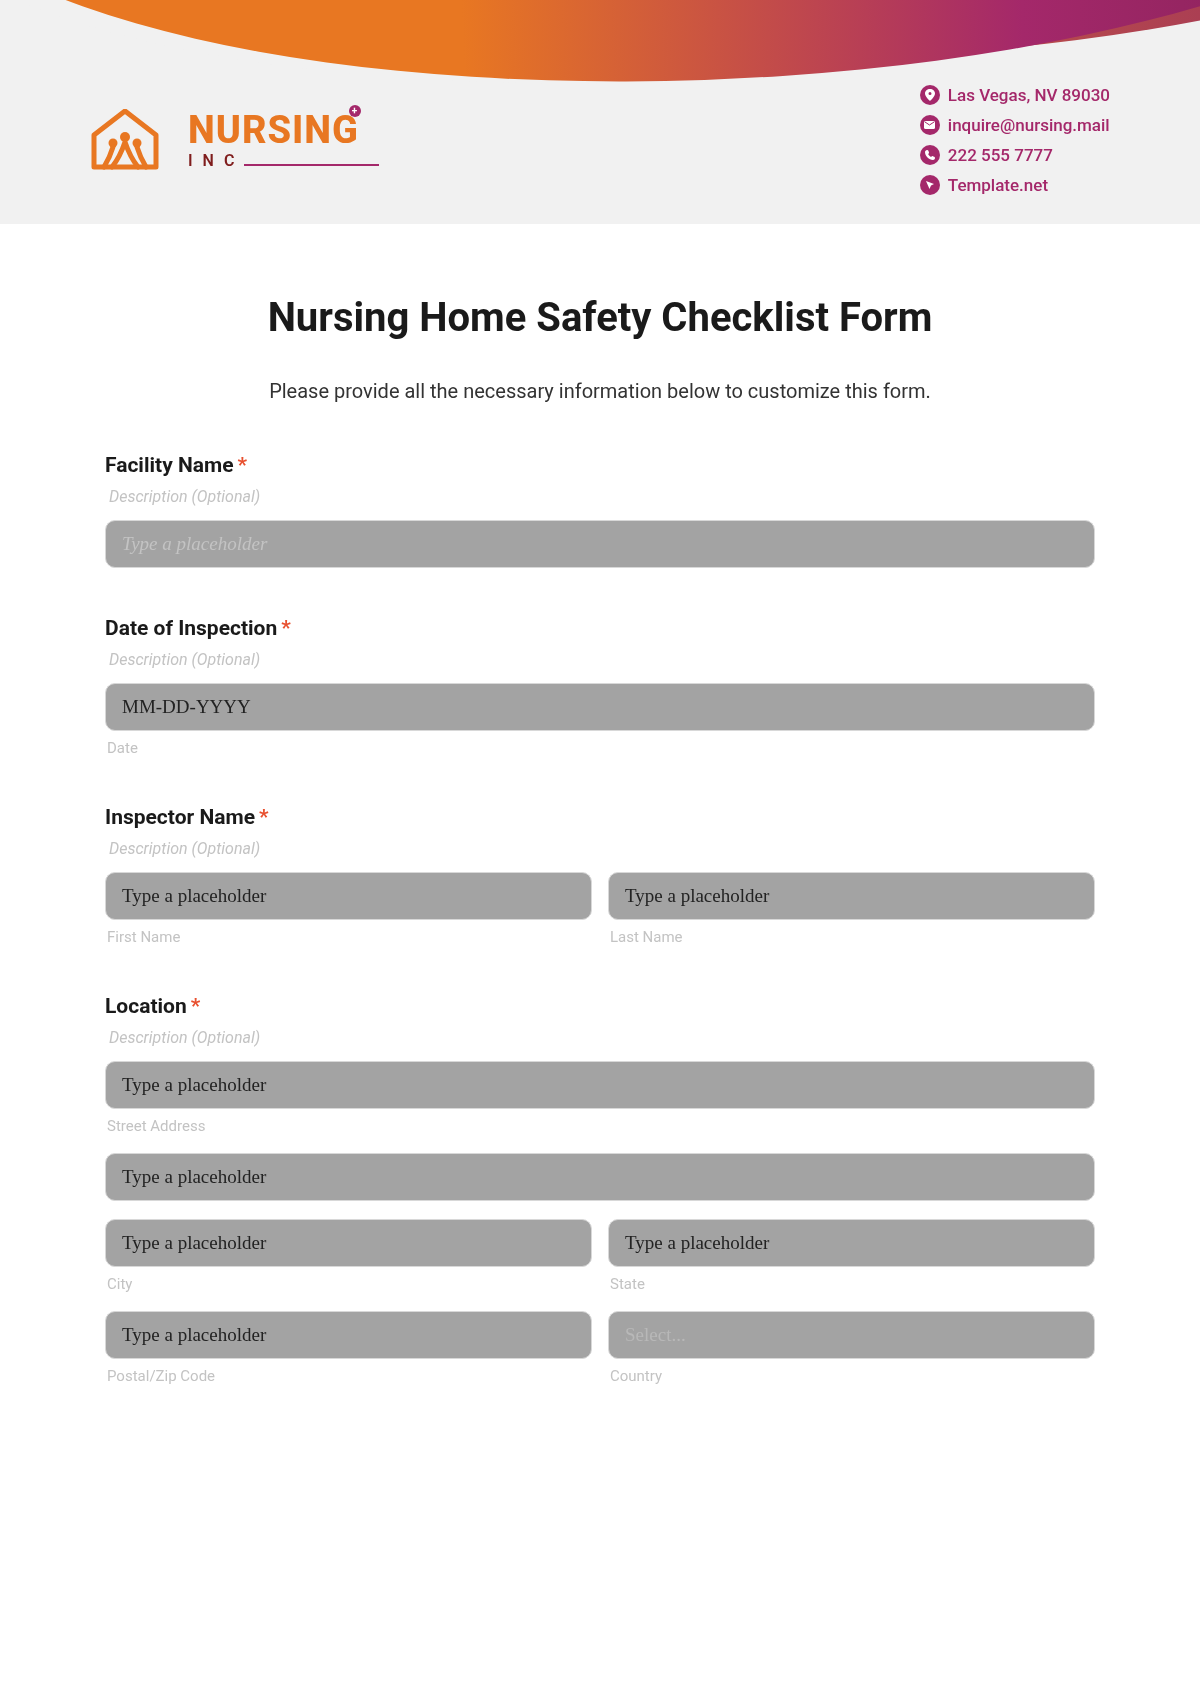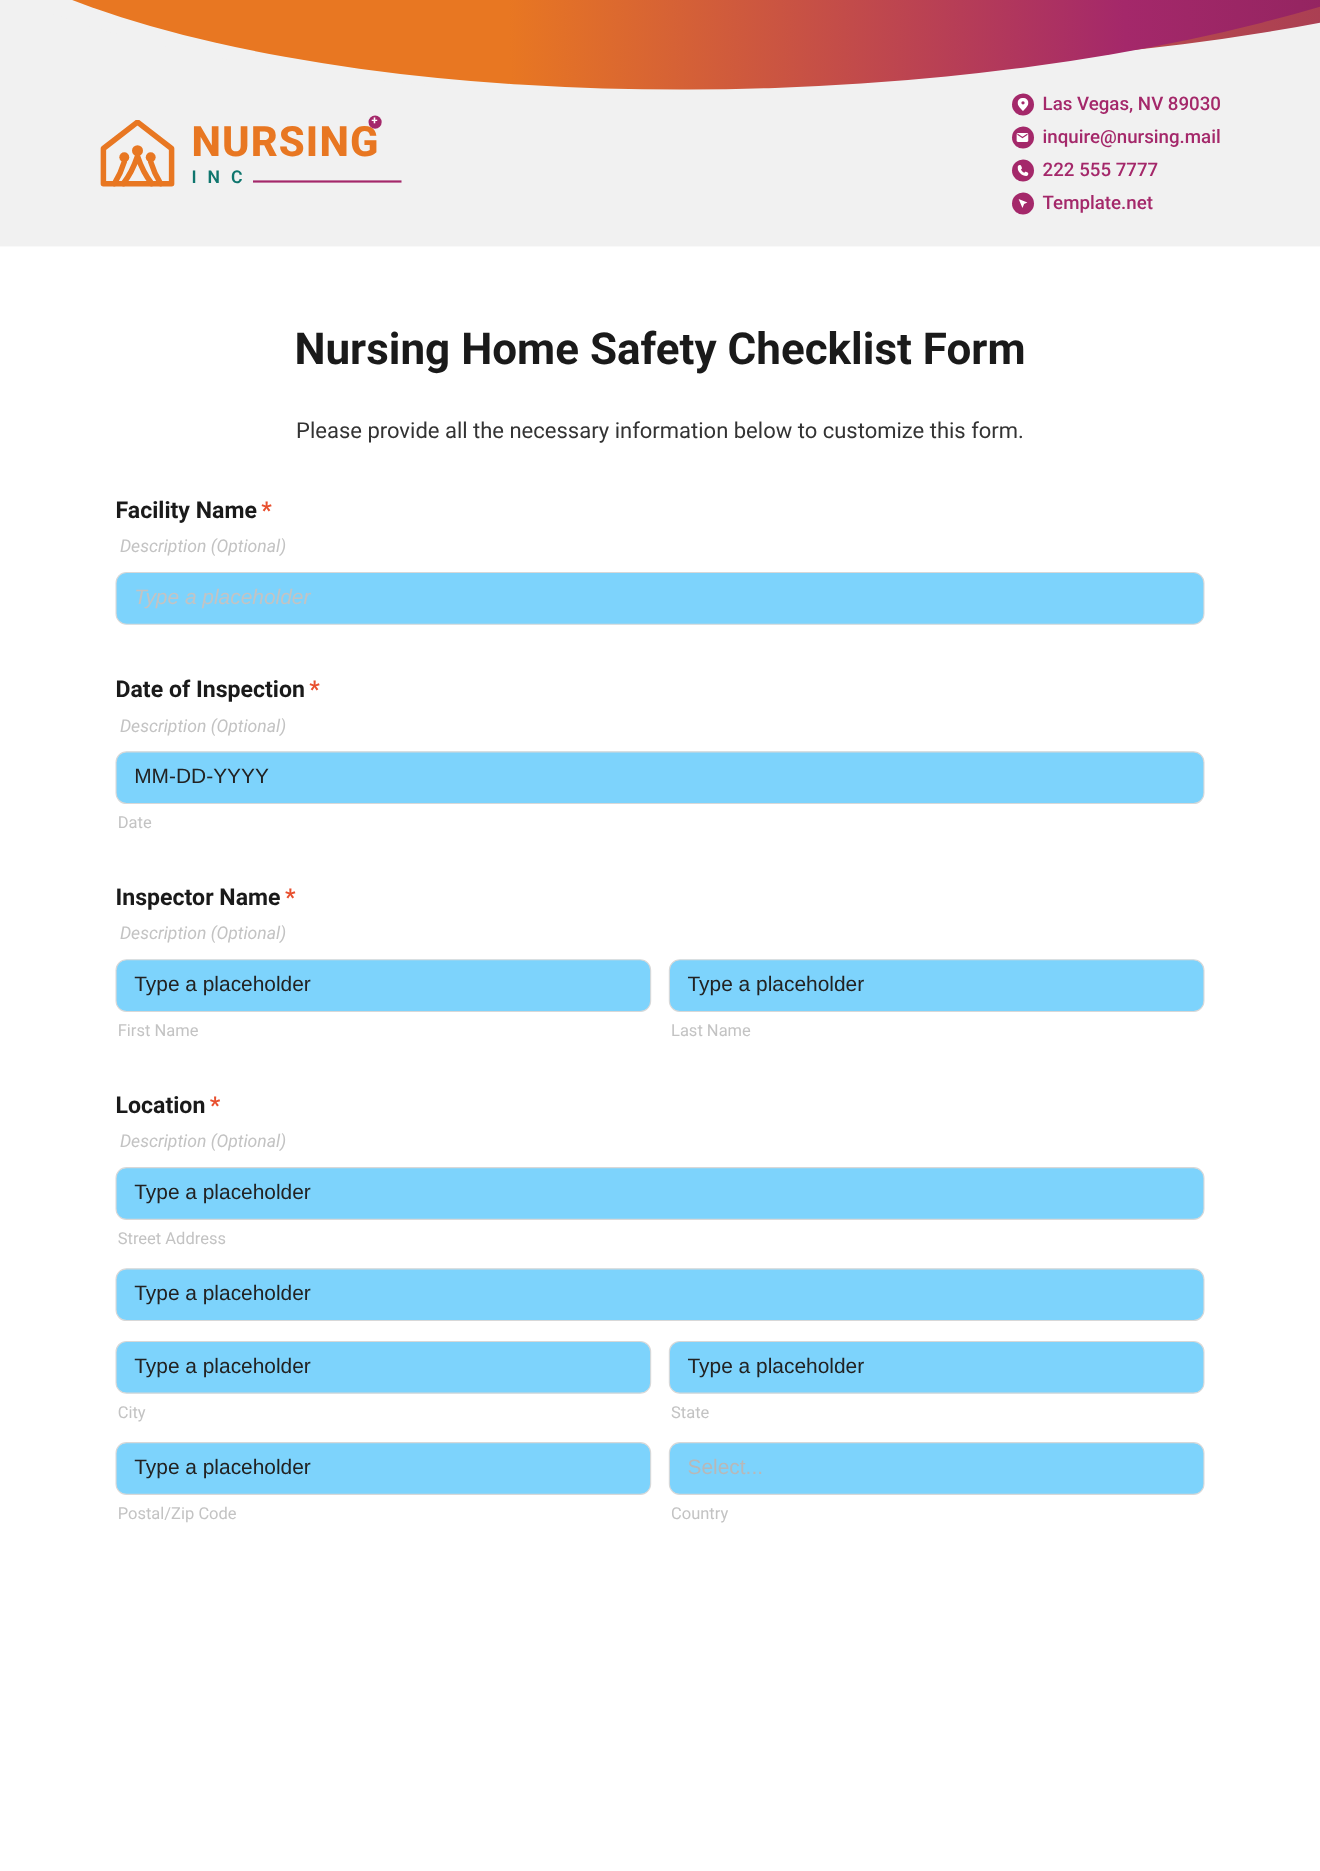--- a/index.html
+++ b/index.html
@@ -33,21 +33,21 @@
   background: linear-gradient(90deg, #e87722 0%, #d9663a 40%, #8d2663 100%);
   border-radius: 0 0 50% 50% / 0 0 100% 100%;
 }
 .header-content {
   position: absolute;
   top: 85px; left: 0; right: 0;
   display: flex;
   justify-content: space-between;
   padding: 0 90px 0 90px;
 }
-.logo-block { display: flex; align-items: center; gap: 14px; }
+.logo-block { display: flex; align-items: center; gap: 28px; }
 .logo-house {
   width: 70px; height: 62px;
   position: relative;
 }
 .logo-house svg { width: 100%; height: 100%; }
 .logo-text { display: flex; flex-direction: column; }
 .logo-main {
   font-size: 38px; font-weight: 800;
   color: #e87722; letter-spacing: 1px;
   line-height: 1;
@@ -55,21 +55,21 @@
 }
 .logo-plus {
   position: absolute; top: -6px; right: -2px;
   width: 12px; height: 12px;
   background: #a4286a; border-radius: 50%;
   display: flex; align-items: center; justify-content: center;
 }
 .logo-plus::before { content: "+"; color: #fff; font-size: 10px; font-weight: bold; line-height: 1; }
 .logo-sub {
   font-size: 16px; font-weight: 600;
-  color: #0f766e; letter-spacing: 10px;
+  color: #7f1d1d; letter-spacing: 10px;
   margin-top: 2px;
   position: relative;
 }
 .logo-sub::after {
   content: "";
   position: absolute;
   left: 56px; right: -20px; bottom: 4px;
   height: 2px; background: #a4286a;
 }
 .contact-block { display: flex; flex-direction: column; gap: 10px; }
@@ -111,22 +111,22 @@
   margin-left: 4px;
 }
 .field-input {
   width: 100%;
   height: 48px;
   border: 1px solid #d8d8d8;
   border-radius: 10px;
   padding: 0 16px;
   font-size: 19px;
   color: #222;
-  font-family: Liberation Sans, sans-serif;
-  background: #7dd3fc;
+  font-family: Liberation Serif, serif;
+  background: #a3a3a3;
 }
 .field-input::placeholder { color: #c3c3c3; font-style: italic; }
 .field-input.plain-ph::placeholder { color: #222; font-style: normal; }
 .field-input.select-ph::placeholder { color: #b8b8b8; font-style: normal; }
 .sub-label {
   font-size: 15px;
   color: #c3c3c3;
   margin-top: 8px;
   margin-left: 2px;
 }

